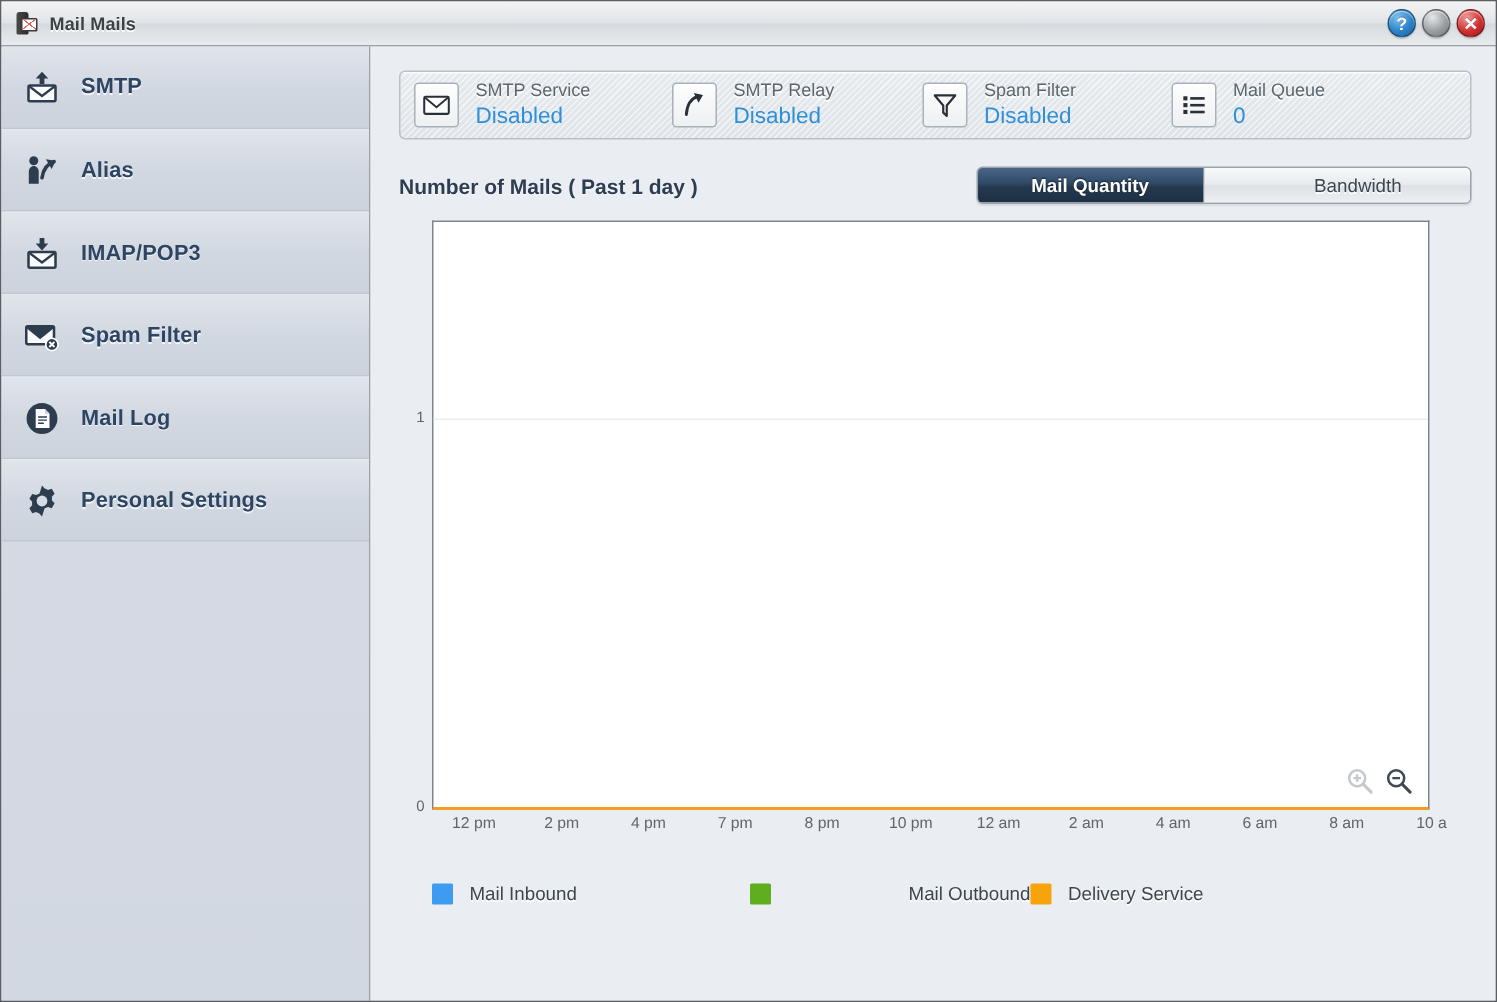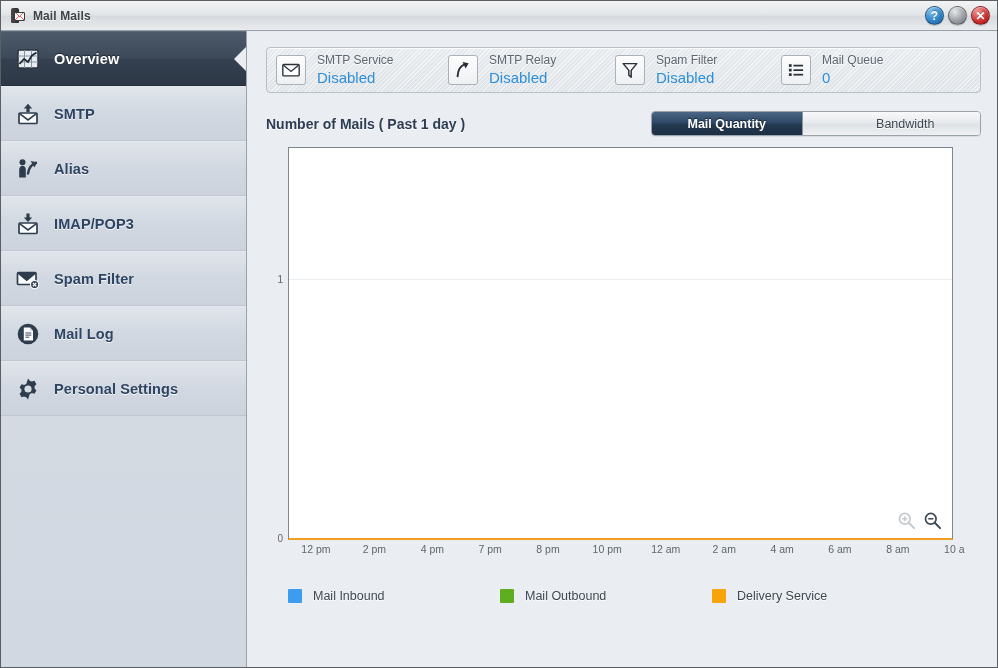--- a/index.html
+++ b/index.html
@@ -203,21 +203,21 @@
   }
   .zoom-ctrls svg { display: block; cursor: pointer; }
 
   
   .legend {
     position: absolute; left: 22px; bottom: -36px;
     display: flex; align-items: center;
   }
   .leg-item { display: flex; align-items: center; margin-top: 13px; }
   .leg-item:nth-child(1) { width: 212px; }
-  .leg-item:nth-child(2) { width: 212px; }
+  .leg-item:nth-child(2) { width: 187px; justify-content: space-between; }
   .leg-sw { width: 14px; height: 14px; flex: 0 0 14px; border-radius: 1px; }
   .leg-txt { font-size: 12.5px; color: #3d464f; margin-left: 11px; text-shadow: 0 1px 0 #fff; }
 </style>
 </head>
 <body>
 
 <div class="window">
 
   <div class="titlebar">
     <div class="title-icon">
@@ -235,30 +235,20 @@
       <div class="win-btn close">
           <span>✕</span>
         </div>
     </div>
   </div>
 
   <div class="body-row">
 
     <div class="sidebar">
 
-      <div class="nav-item active">
-        <span class="nav-icon">
-          <svg width="24" height="24" viewBox="0 0 24 24">
-            <rect x="2" y="3" width="20" height="18" rx="1.5" fill="#e8ecf1" stroke="#2b3642" stroke-width="1.6"></rect>
-            <path d="M2 9h20M2 15h20M8.5 3v18M15.5 3v18" stroke="#8793a2" stroke-width="1"></path>
-            <polyline points="3.5,17 8,12 12,15 16,8.5 20.5,5.5" fill="none" stroke="#1f2a36" stroke-width="1.8"></polyline>
-          </svg>
-        </span>
-        <span class="nav-label">Overview</span>
-      </div>
 
       <div class="nav-item">
         <span class="nav-icon">
           <svg width="24" height="24" viewBox="0 0 24 24">
             <path d="M12 1.8 L16.2 6.4 H13.6 V10 H10.4 V6.4 H7.8 Z" fill="#2e3d4e"></path>
             <rect x="3" y="11" width="18" height="10.5" rx="1" fill="#fafbfc" stroke="#2e3d4e" stroke-width="1.7"></rect>
             <path d="M3.6 11.6 L12 18 L20.4 11.6" fill="none" stroke="#2e3d4e" stroke-width="1.6"></path>
           </svg>
         </span>
         <span class="nav-label">SMTP</span>

